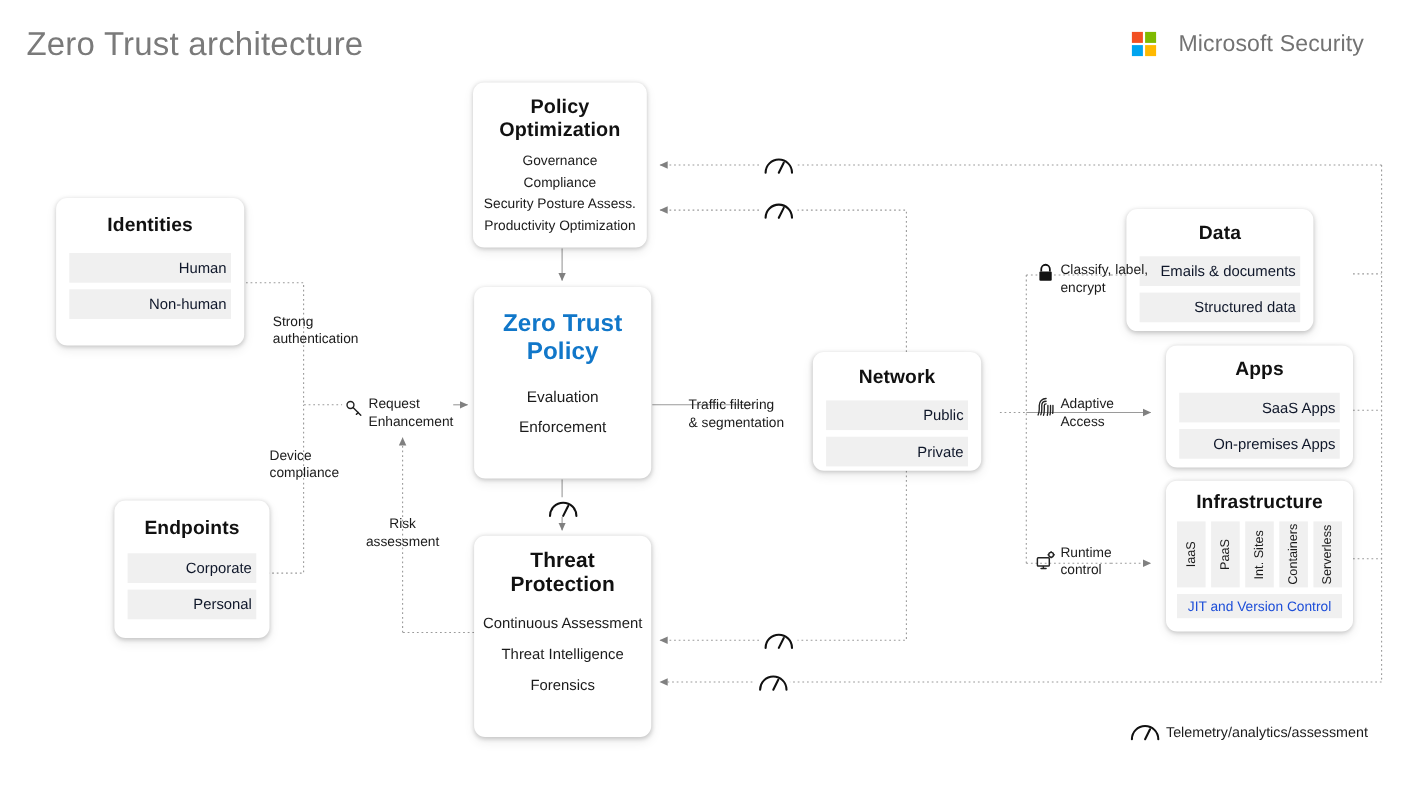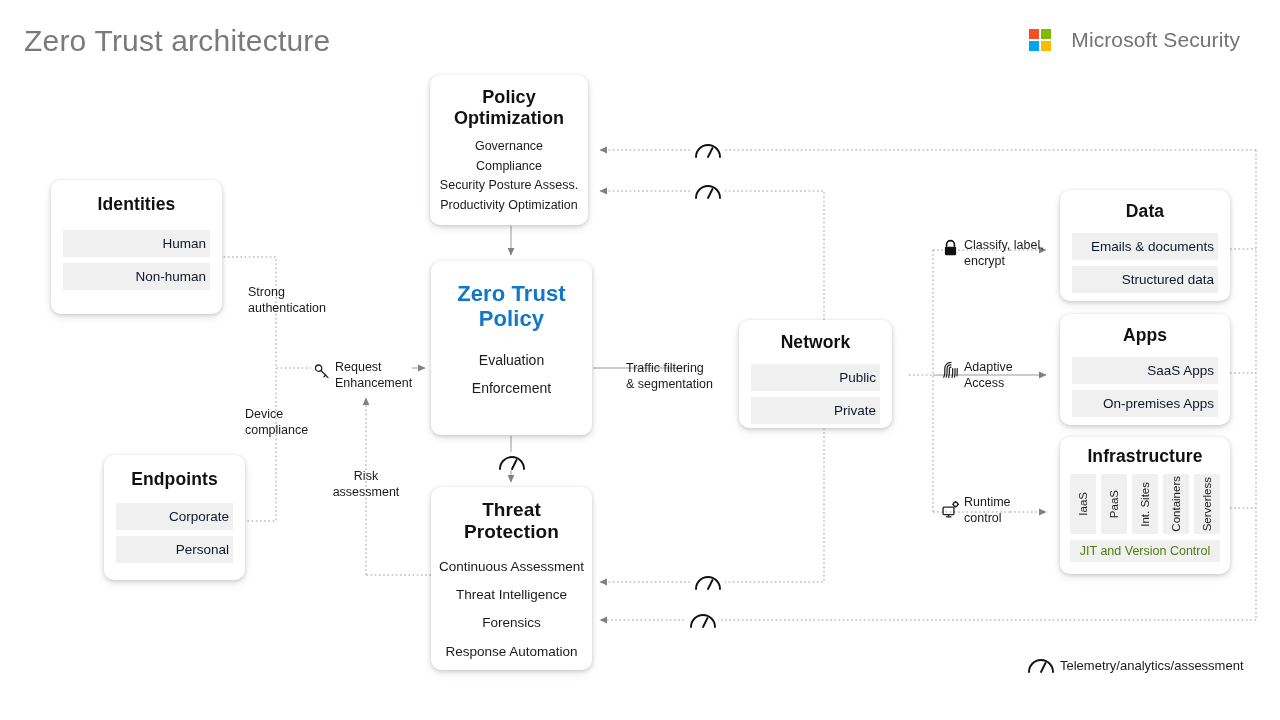--- a/index.html
+++ b/index.html
@@ -53,21 +53,21 @@
   #endpoints{left:59px;top:455px;width:141px;height:125px;padding-top:14px;margin-left:45px;}
   #endpoints .card-title{font-size:17.5px;}
   #endpoints .pills{margin-top:14px;}
 
   
   #network{left:739px;top:320px;width:153px;height:108px;padding-top:12px;}
   #network .card-title{font-size:17.5px;}
   #network .pills{margin-top:12px;}
 
   
-  #data-card{left:1060px;top:190px;width:170px;height:111px;padding-top:11px;}
+  #data-card{left:1024px;top:190px;width:170px;height:111px;padding-top:11px;}
   #data-card .card-title{font-size:17.5px;}
   #data-card .pills{margin-top:12px;}
 
   
   #apps-card{left:1060px;top:314px;width:170px;height:111px;padding-top:11px;}
   #apps-card .card-title{font-size:17.5px;}
   #apps-card .pills{margin-top:12px;}
 
   
   #infrastructure{left:1060px;top:437px;width:170px;height:137px;padding-top:9px;}
@@ -76,21 +76,21 @@
   .infra-col{
     background:#f0f0f0;width:26px;height:60px;display:flex;
     align-items:center;justify-content:center;
   }
   .infra-col span{
     writing-mode:vertical-rl;transform:rotate(180deg);
     font-size:11.5px;color:#1b1b1b;white-space:nowrap;
   }
   .infra-wide{
     background:#f0f0f0;margin:6px 10px 0 10px;text-align:center;
-    font-size:12.5px;padding:4px 2px;color:#4d7c0f;
+    font-size:12.5px;padding:4px 2px;color:#1d4ed8;
   }
 
   
   #page-title{
     position:absolute;left:24px;top:24px;font-size:30px;color:#7a7a7a;
     font-weight:400;letter-spacing:.2px;
   }
   #ms-logo{position:absolute;right:40px;top:28px;display:flex;align-items:center;gap:20px;}
   .ms-grid{width:22px;height:22px;display:grid;grid-template-columns:10px 10px;
     grid-template-rows:10px 10px;gap:2px;}
@@ -204,21 +204,20 @@
     </div>
   </div>
 
   <div class="card" id="threat-protection">
     <div class="card-title" style="white-space:pre-line">Threat
 Protection</div>
     <div class="plain">
       <div>Continuous Assessment</div>
       <div>Threat Intelligence</div>
       <div>Forensics</div>
-      <div>Response Automation</div>
     </div>
   </div>
 
   <div class="card" id="identities">
     <div class="card-title">Identities</div>
     <div class="pills">
       <div class="pill">Human</div>
       <div class="pill">Non-human</div>
     </div>
   </div>

